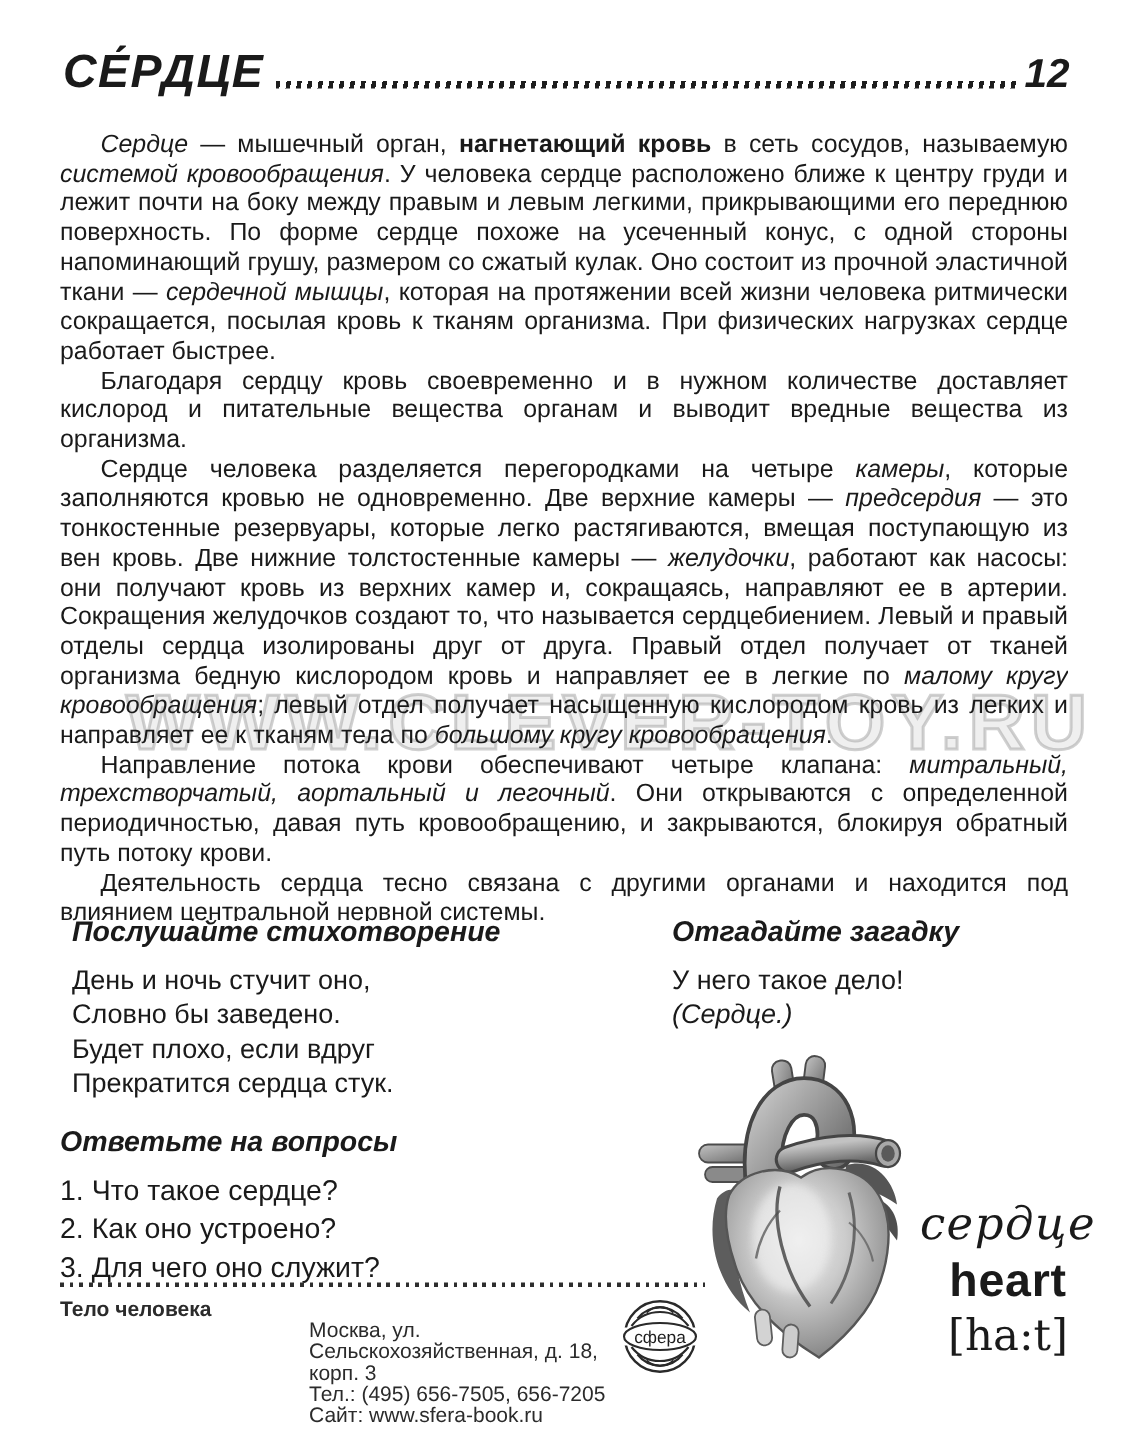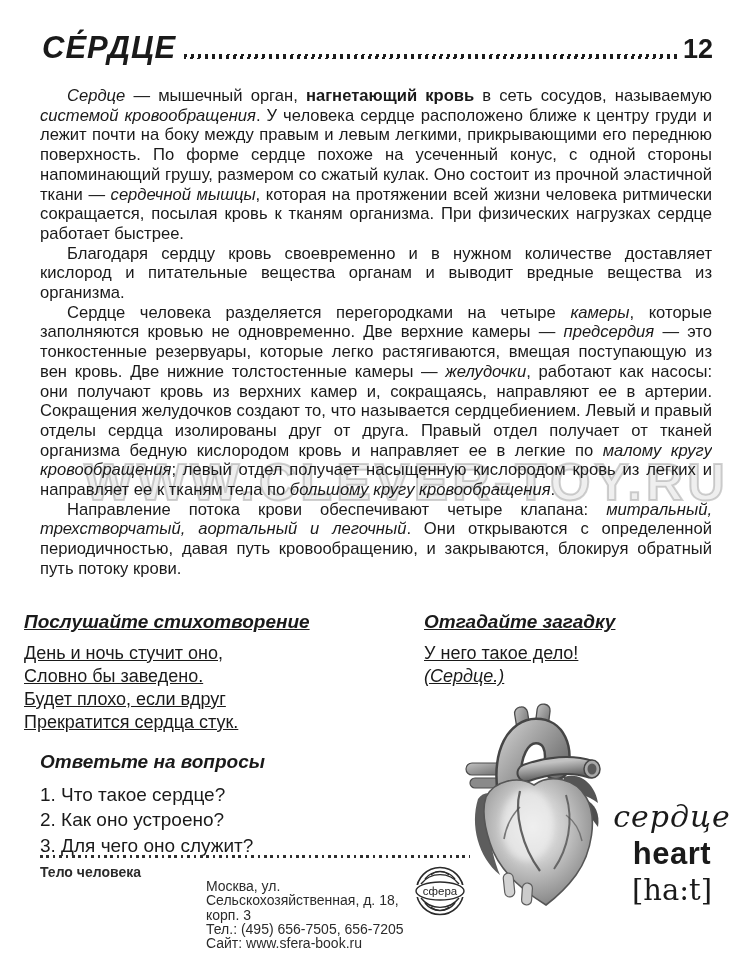--- a/index.html
+++ b/index.html
@@ -13,29 +13,29 @@
     font-size:52px; font-weight:700; letter-spacing:4px; white-space:nowrap;
     color:rgba(225,225,225,0.55);
     -webkit-text-stroke:2px rgba(150,150,150,0.45);
     pointer-events:none; user-select:none;
   }
   
   .header { position:absolute; top:32px; left:42px; right:38px; display:flex; align-items:flex-end; z-index:1; }
   .title { font-size:31px; font-weight:bold; font-style:italic; letter-spacing:1px; line-height:1; white-space:nowrap; }
   .leader { flex:1; height:5px; margin:0 5px 4px 8px;
     background:repeating-linear-gradient(100deg, #1d1d1d 0 3px, transparent 3px 7px); }
-  .pagenum { font-size:27px; font-weight:bold; line-height:1; }
+  .pagenum { font-size:27px; font-weight:bold; font-style:italic; line-height:1; }
   
   .article { position:absolute; top:86px; left:40px; width:672px; max-height:528px; overflow:hidden;
     text-align:justify; font-size:16.6px; line-height:19.7px; z-index:1; }
   .article p { margin:0; text-indent:27px; }
   .i { font-style:italic; }
   .b { font-weight:bold; }
   
-  .twocol { position:absolute; top:612px; left:24px; width:672px; display:flex; z-index:1;text-decoration:underline; }
+  .twocol { position:absolute; top:612px; left:48px; width:672px; display:flex; z-index:1; }
   .col-poem { width:400px; }
   .col-riddle { flex:1; }
   .sec-heading { font-size:19px; font-weight:bold; font-style:italic; margin:0 0 9px 0; line-height:1.1; }
   .verse .line, .riddle-lines .line { font-size:18px; line-height:23px; }
   .riddle-answer { font-size:18px; font-style:italic; text-align:left; padding-right:55px; line-height:23px; }
   
   .questions { position:absolute; top:752px; left:40px; width:400px; z-index:1; }
   .questions .line { font-size:19px; line-height:25.5px; }
   
   .heart-figure { position:absolute; left:464px; top:703px; width:150px; height:222px; z-index:1; }
@@ -65,20 +65,21 @@
     <div class="title">СЕ́РДЦЕ</div>
     <div class="leader"></div>
     <div class="pagenum">12</div>
   </div>
 
   <div class="article">
       <p><span class="i">Сердце</span><span> — мышечный орган, </span><span class="b">нагнетающий кровь</span><span> в сеть сосудов, называемую </span><span class="i">системой кровообращения</span><span>. У человека сердце расположено ближе к центру груди и лежит почти на боку между правым и левым легкими, прикрывающими его переднюю поверхность. По форме сердце похоже на усеченный конус, с одной стороны напоминающий грушу, размером со сжатый кулак. Оно состоит из прочной эластичной ткани — </span><span class="i">сердечной мышцы</span><span>, которая на протяжении всей жизни человека ритмически сокращается, посылая кровь к тканям организма. При физических нагрузках сердце работает быстрее.</span></p>
       <p><span>Благодаря сердцу кровь своевременно и в нужном количестве доставляет кислород и питательные вещества органам и выводит вредные вещества из организма.</span></p>
       <p><span>Сердце человека разделяется перегородками на четыре </span><span class="i">камеры</span><span>, которые заполняются кровью не одновременно. Две верхние камеры — </span><span class="i">предсердия</span><span> — это тонкостенные резервуары, которые легко растягиваются, вмещая поступающую из вен кровь. Две нижние толстостенные камеры — </span><span class="i">желудочки</span><span>, работают как насосы: они получают кровь из верхних камер и, сокращаясь, направляют ее в артерии. Сокращения желудочков создают то, что называется сердцебиением. Левый и правый отделы сердца изолированы друг от друга. Правый отдел получает от тканей организма бедную кислородом кровь и направляет ее в легкие по </span><span class="i">малому кругу кровообращения</span><span>; левый отдел получает насыщенную кислородом кровь из легких и направляет ее к тканям тела по </span><span class="i">большому кругу кровообращения</span><span>.</span></p>
       <p><span>Направление потока крови обеспечивают четыре клапана: </span><span class="i">митральный, трехстворчатый, аортальный и легочный</span><span>. Они открываются с определенной периодичностью, давая путь кровообращению, и закрываются, блокируя обратный путь потоку крови.</span></p>
+      <p><span>Деятельность сердца тесно связана с другими органами и находится под влиянием центральной нервной системы.</span></p>
     </div>
 
   <div class="twocol">
     <div class="col-poem">
       <div class="sec-heading">Послушайте стихотворение</div>
       <div class="verse">
           <div class="line">День и ночь стучит оно,</div>
           <div class="line">Словно бы заведено.</div>
           <div class="line">Будет плохо, если вдруг</div>
           <div class="line">Прекратится сердца стук.</div>

